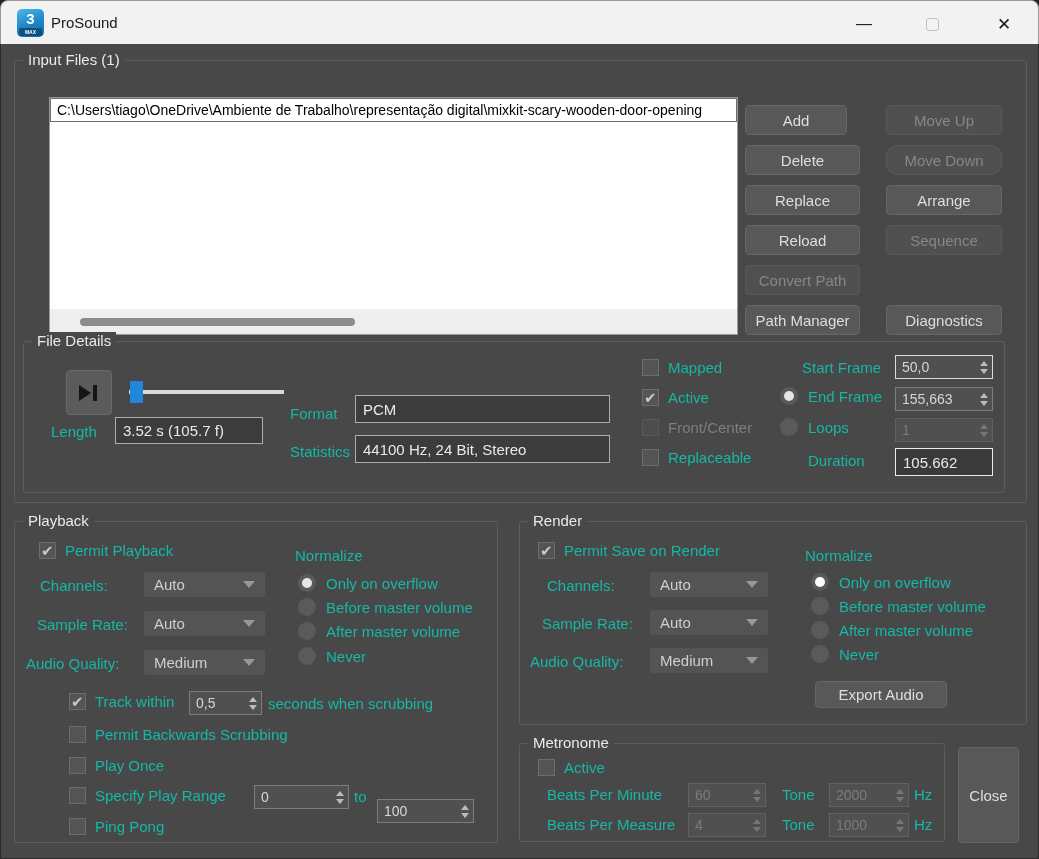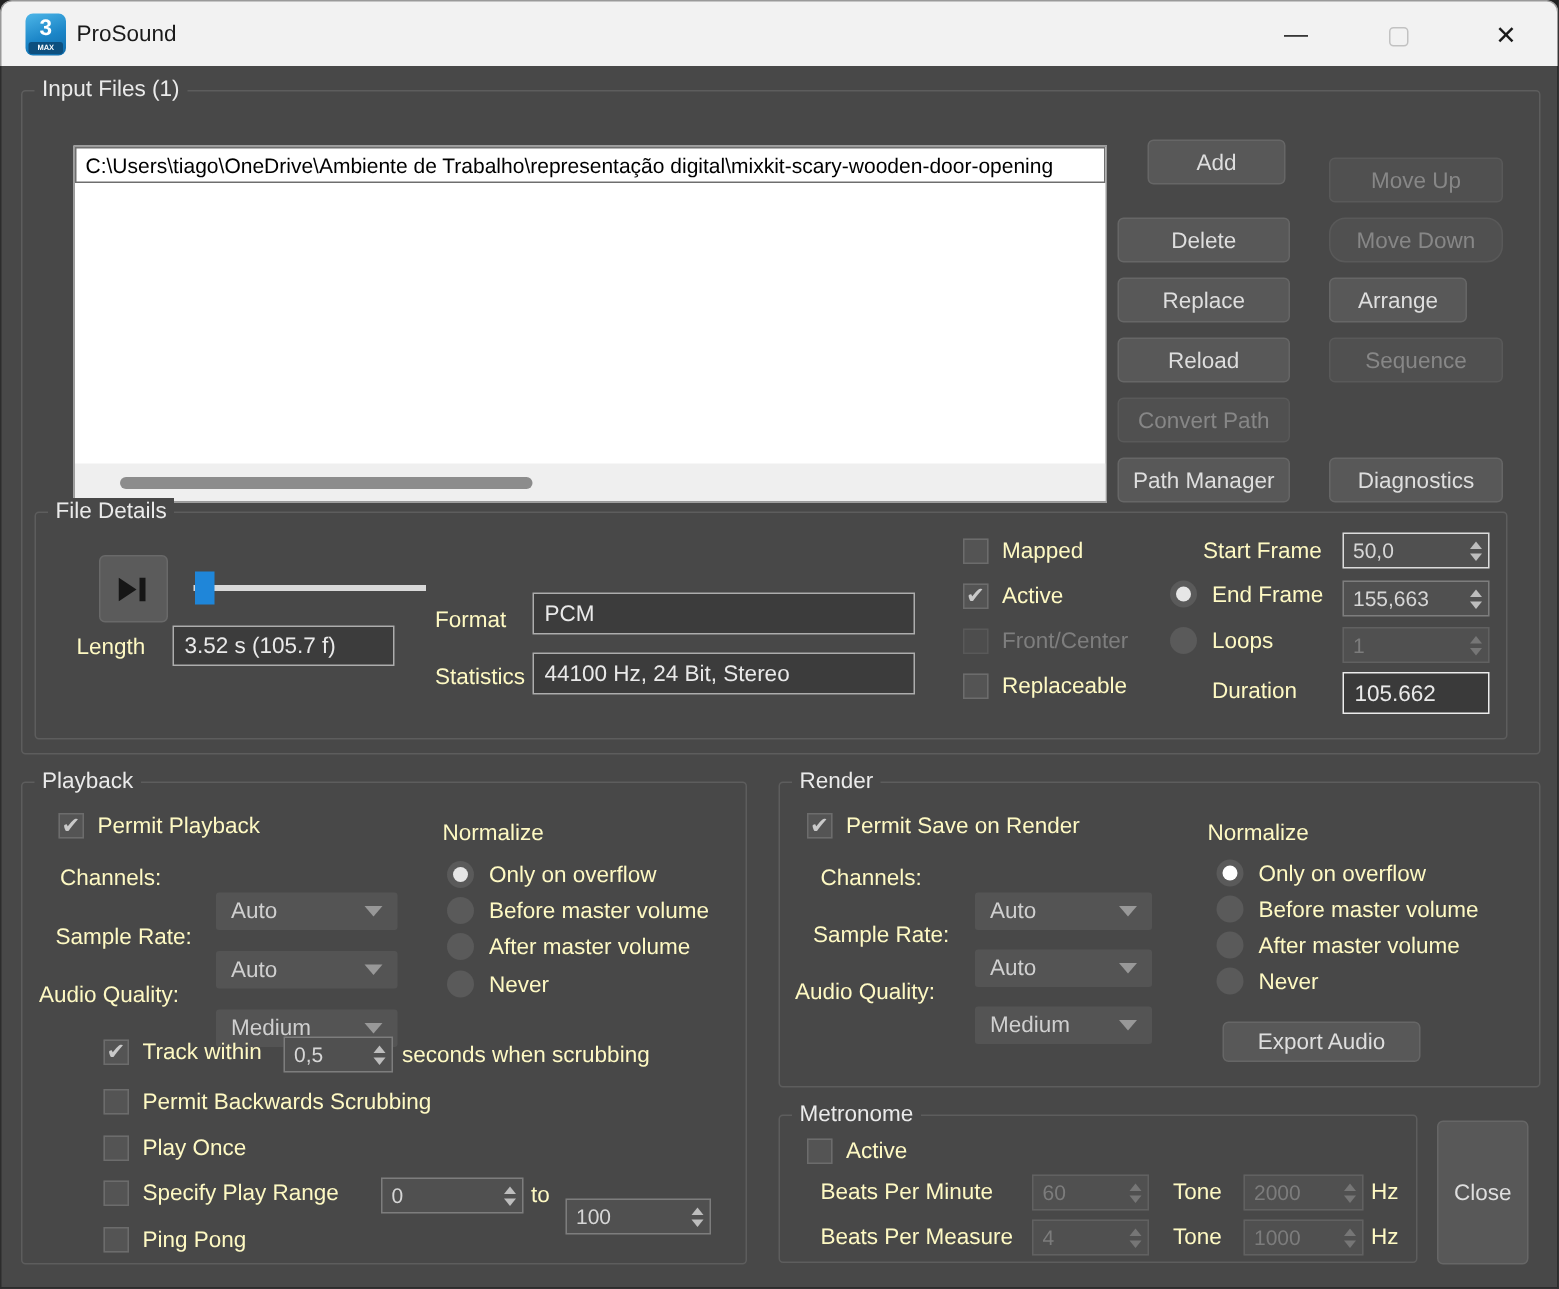--- a/index.html
+++ b/index.html
@@ -20,21 +20,21 @@
   .group-label{position:absolute;font-size:15px;color:#eaeaea;background:#484848;padding:0 5px;white-space:nowrap;z-index:2;}
 
   .btn{position:absolute;height:30px;background:#585858;border:1px solid #666;border-radius:4px;color:#dedede;font-size:15px;display:flex;align-items:center;justify-content:center;white-space:nowrap;}
   .btn.disabled{background:#505050;border-color:#595959;color:#878787;}
 
   .listbox{position:absolute;left:34px;top:36px;width:689px;height:238px;background:#fff;border:1px solid #9a9a9a;overflow:hidden;}
   .list-item{height:24px;line-height:22px;border:1px solid #6e6e6e;padding:0 6px;font-size:14px;color:#000;white-space:nowrap;overflow:hidden;}
   .hscroll{position:absolute;left:0;right:0;bottom:0;height:25px;background:#efefef;}
   .hscroll .thumb{position:absolute;left:30px;top:9px;width:275px;height:8px;border-radius:4px;background:#8c8c8c;}
 
-  .lbl{color:#fef9c3;font-size:15px;white-space:nowrap;}
+  .lbl{color:#14b8a6;font-size:15px;white-space:nowrap;}
   .lbl.dim{color:#7e7e7e;}
   .abs{position:absolute;}
 
   .field{position:absolute;background:#3c3c3c;border:1px solid #adadad;color:#e9e9e9;font-size:15px;display:flex;align-items:center;padding:0 7px;white-space:nowrap;overflow:hidden;}
   .field.bright{border-color:#ececec;}
 
   .cbrow{position:absolute;display:flex;align-items:center;gap:9px;}
   .cb{width:17px;height:17px;background:#545454;border:1px solid #6c6c6c;position:relative;flex:none;}
   .cb.checked::after{content:"✔";position:absolute;left:1px;top:-1px;color:#c9c9c9;font-size:15px;font-weight:bold;line-height:17px;}
   .cb.disabled{background:#4d4d4d;border-color:#595959;}
@@ -48,21 +48,21 @@
   .spin .val{flex:1;color:#d6d6d6;font-size:14px;line-height:22px;padding-left:6px;overflow:hidden;white-space:nowrap;}
   .spin .arrows{width:16px;display:flex;flex-direction:column;align-items:center;justify-content:center;gap:3px;}
   .spin .up{width:0;height:0;border-left:4px solid transparent;border-right:4px solid transparent;border-bottom:5px solid #bdbdbd;}
   .spin .dn{width:0;height:0;border-left:4px solid transparent;border-right:4px solid transparent;border-top:5px solid #bdbdbd;}
   .spin.focused{border-color:#dcdcdc;}
   .spin.disabled{border-color:#616161;}
   .spin.disabled .val{color:#7c7c7c;}
   .spin.disabled .up{border-bottom-color:#767676;}
   .spin.disabled .dn{border-top-color:#767676;}
 
-  .dropdown{position:absolute;height:25px;background:#545454;border-radius:2px;display:flex;align-items:center;margin-top:23px;}
+  .dropdown{position:absolute;height:25px;background:#545454;border-radius:2px;display:flex;align-items:center;}
   .dropdown .val{flex:1;padding-left:10px;color:#cfcfcf;font-size:15px;white-space:nowrap;}
   .dropdown .arrow{margin-right:10px;width:0;height:0;border-left:6px solid transparent;border-right:6px solid transparent;border-top:7px solid #989898;}
 
   .play-btn{position:absolute;left:42px;top:28px;width:46px;height:45px;background:#5b5b5b;border:1px solid #696969;border-radius:4px;display:flex;align-items:center;justify-content:center;}
   .slider-track{position:absolute;left:105px;top:48px;width:155px;height:4px;background:#d9d9d9;}
   .slider-handle{position:absolute;left:106px;top:39px;width:13px;height:22px;background:#1f86d9;}
 </style>
 </head>
 <body>
 
@@ -90,30 +90,30 @@
     <div class="group" style="left:13px;top:16px;width:1013px;height:443px;">
       <div class="group-label" style="left:8px;top:-10px;">Input Files (1)</div>
 
       <div class="listbox">
         <div class="list-item">C:\Users\tiago\OneDrive\Ambiente de Trabalho\representação digital\mixkit-scary-wooden-door-opening</div>
         <div class="hscroll">
           <div class="thumb"></div>
         </div>
       </div>
 
-      <div class="btn" style="left:730px;top:32px;width:92px;margin-left:20px;">Add</div>
+      <div class="btn" style="left:730px;top:44px;width:102px;">Add</div>
       <div class="btn" style="left:730px;top:84px;width:115px;">Delete</div>
       <div class="btn" style="left:730px;top:124px;width:115px;">Replace</div>
       <div class="btn" style="left:730px;top:164px;width:115px;">Reload</div>
       <div class="btn disabled" style="left:730px;top:204px;width:115px;">Convert Path</div>
       <div class="btn" style="left:730px;top:244px;width:115px;">Path Manager</div>
 
       <div class="btn disabled" style="left:871px;top:44px;width:116px;">Move Up</div>
       <div class="btn disabled" style="left:871px;top:84px;width:116px;border-radius:11px;">Move Down</div>
-      <div class="btn" style="left:871px;top:124px;width:92px;">Arrange</div>
+      <div class="btn" style="left:871px;top:124px;width:116px;">Arrange</div>
       <div class="btn disabled" style="left:871px;top:164px;width:116px;">Sequence</div>
       <div class="btn" style="left:871px;top:244px;width:116px;">Diagnostics</div>
 
       <div class="group" style="left:8px;top:280px;width:982px;height:152px;text-decoration:underline;">
         <div class="group-label" style="left:8px;top:-10px;">File Details</div>
 
         <div class="play-btn">
           <svg width="21" height="16" viewBox="0 0 21 16">
             <polygon points="0,0 12,8 0,16" fill="#161616"></polygon>
             <rect x="14" y="0" width="4" height="16" fill="#161616"></rect>

